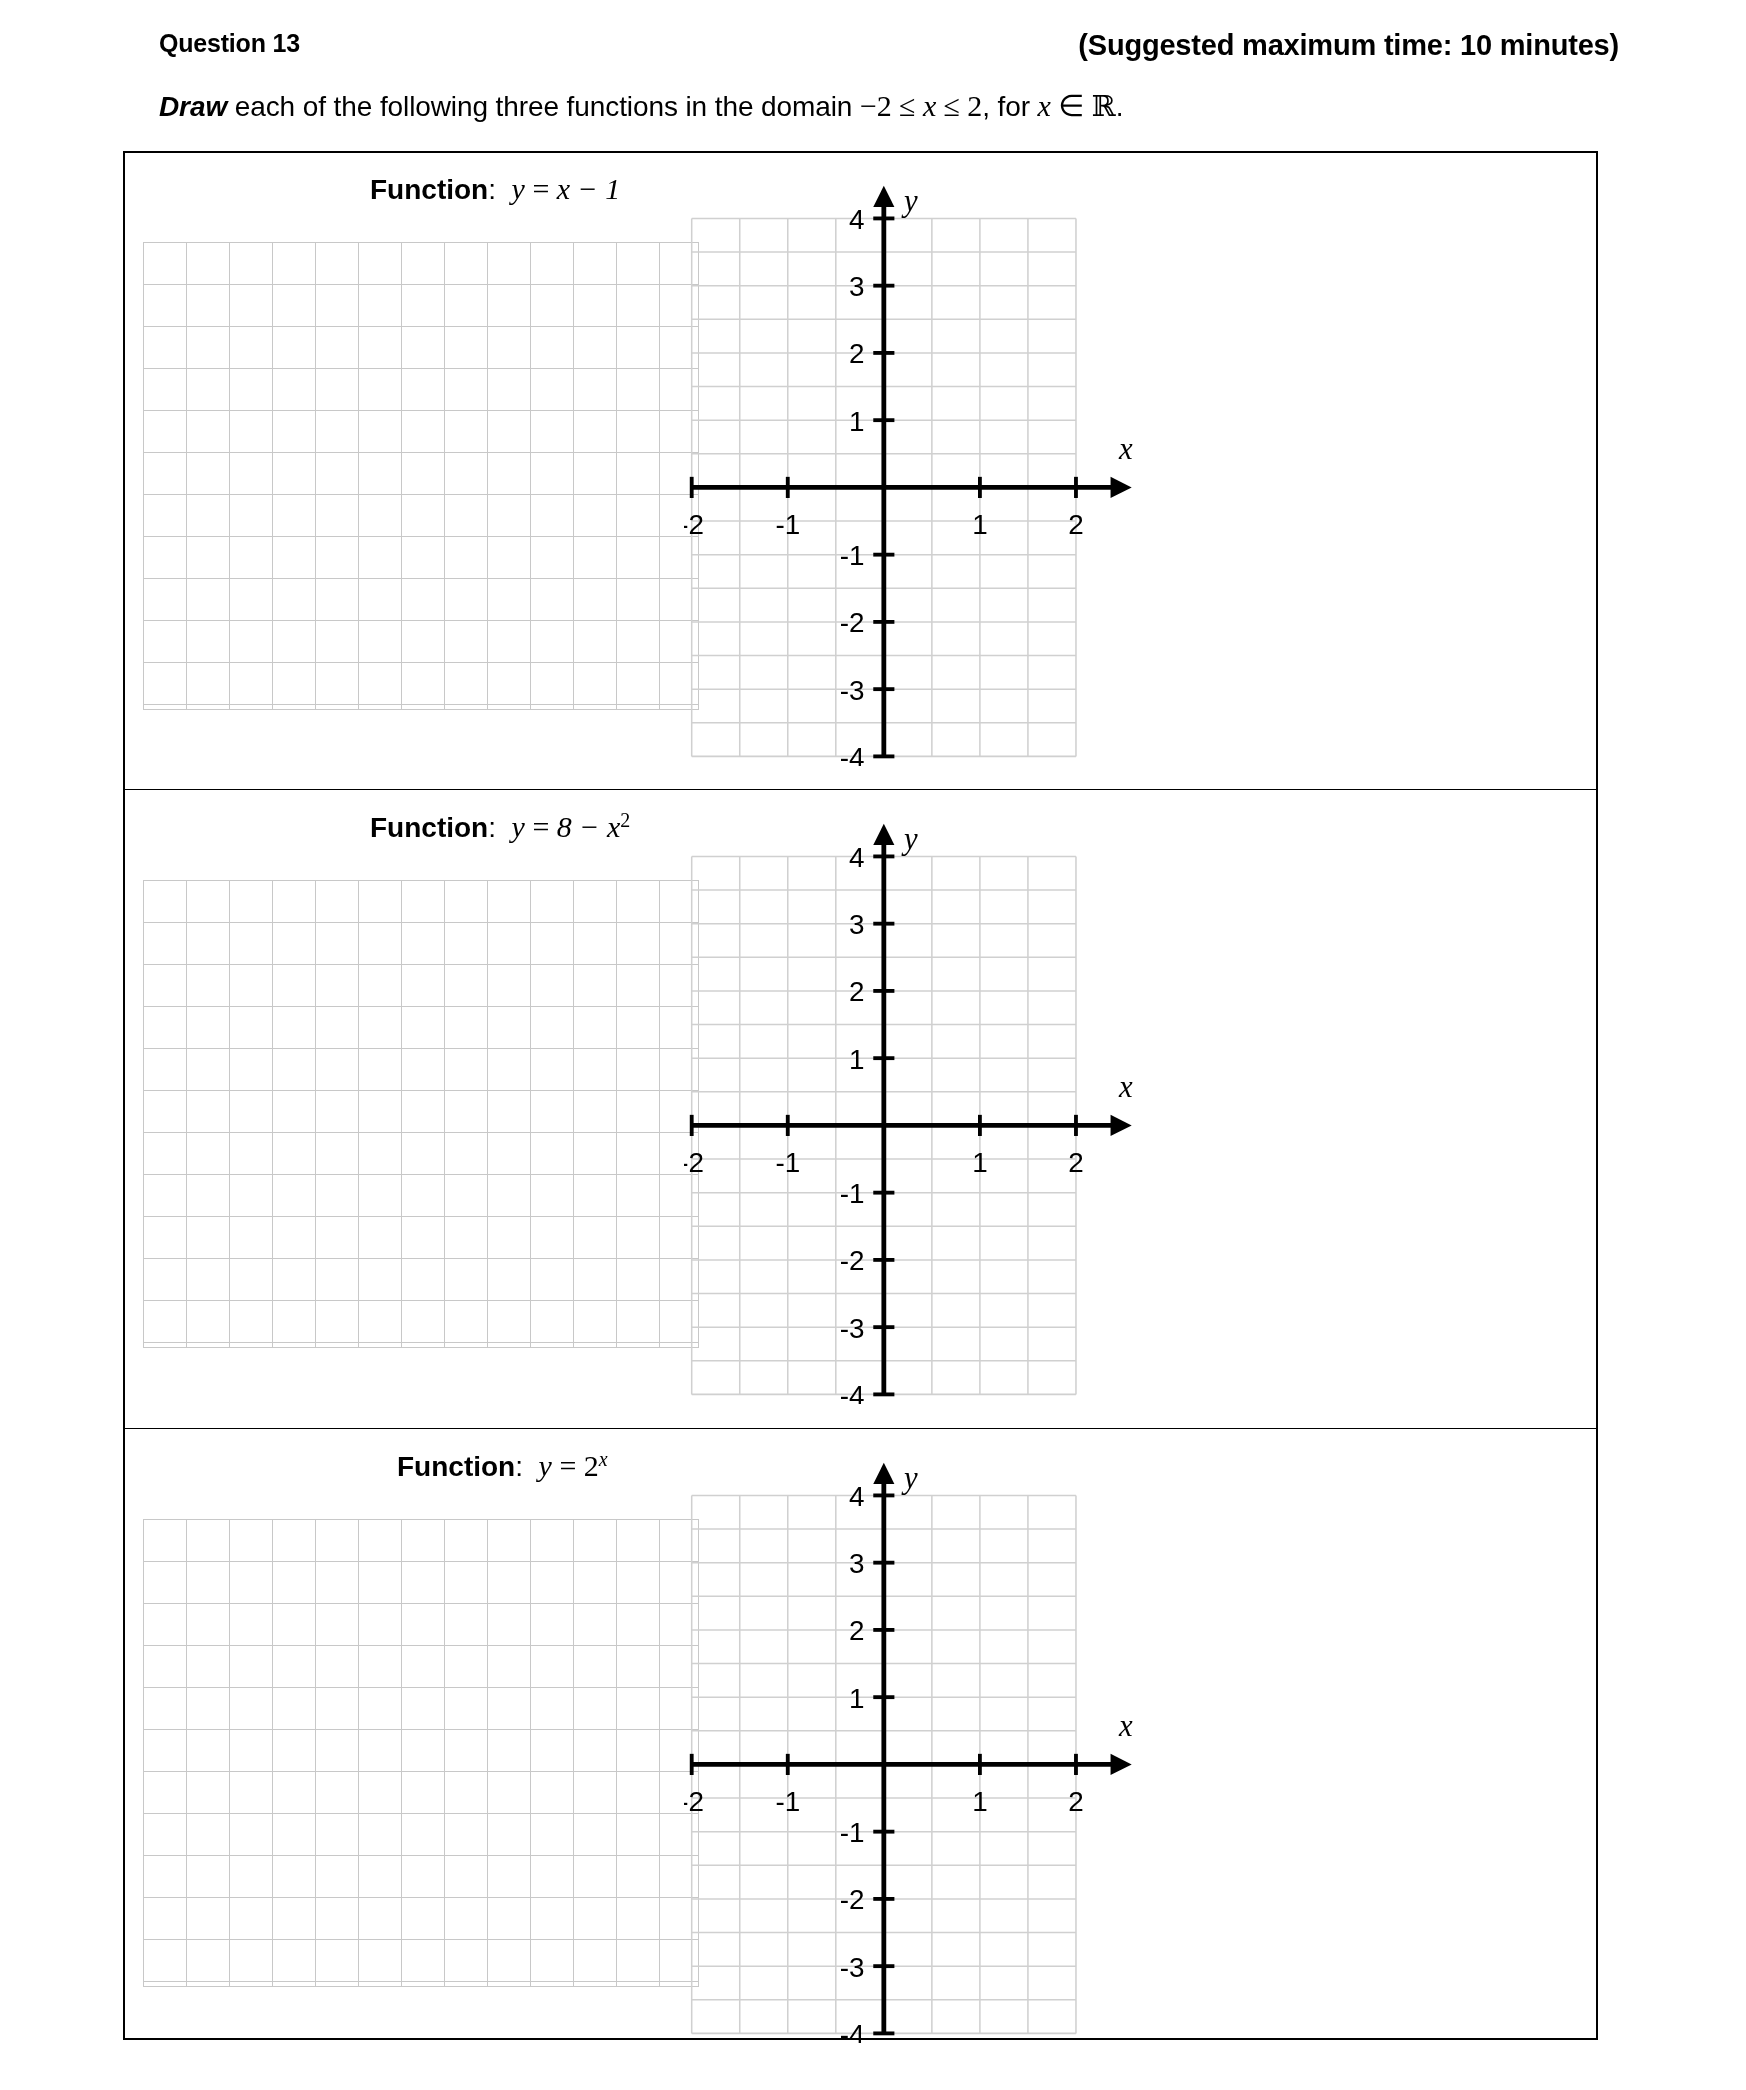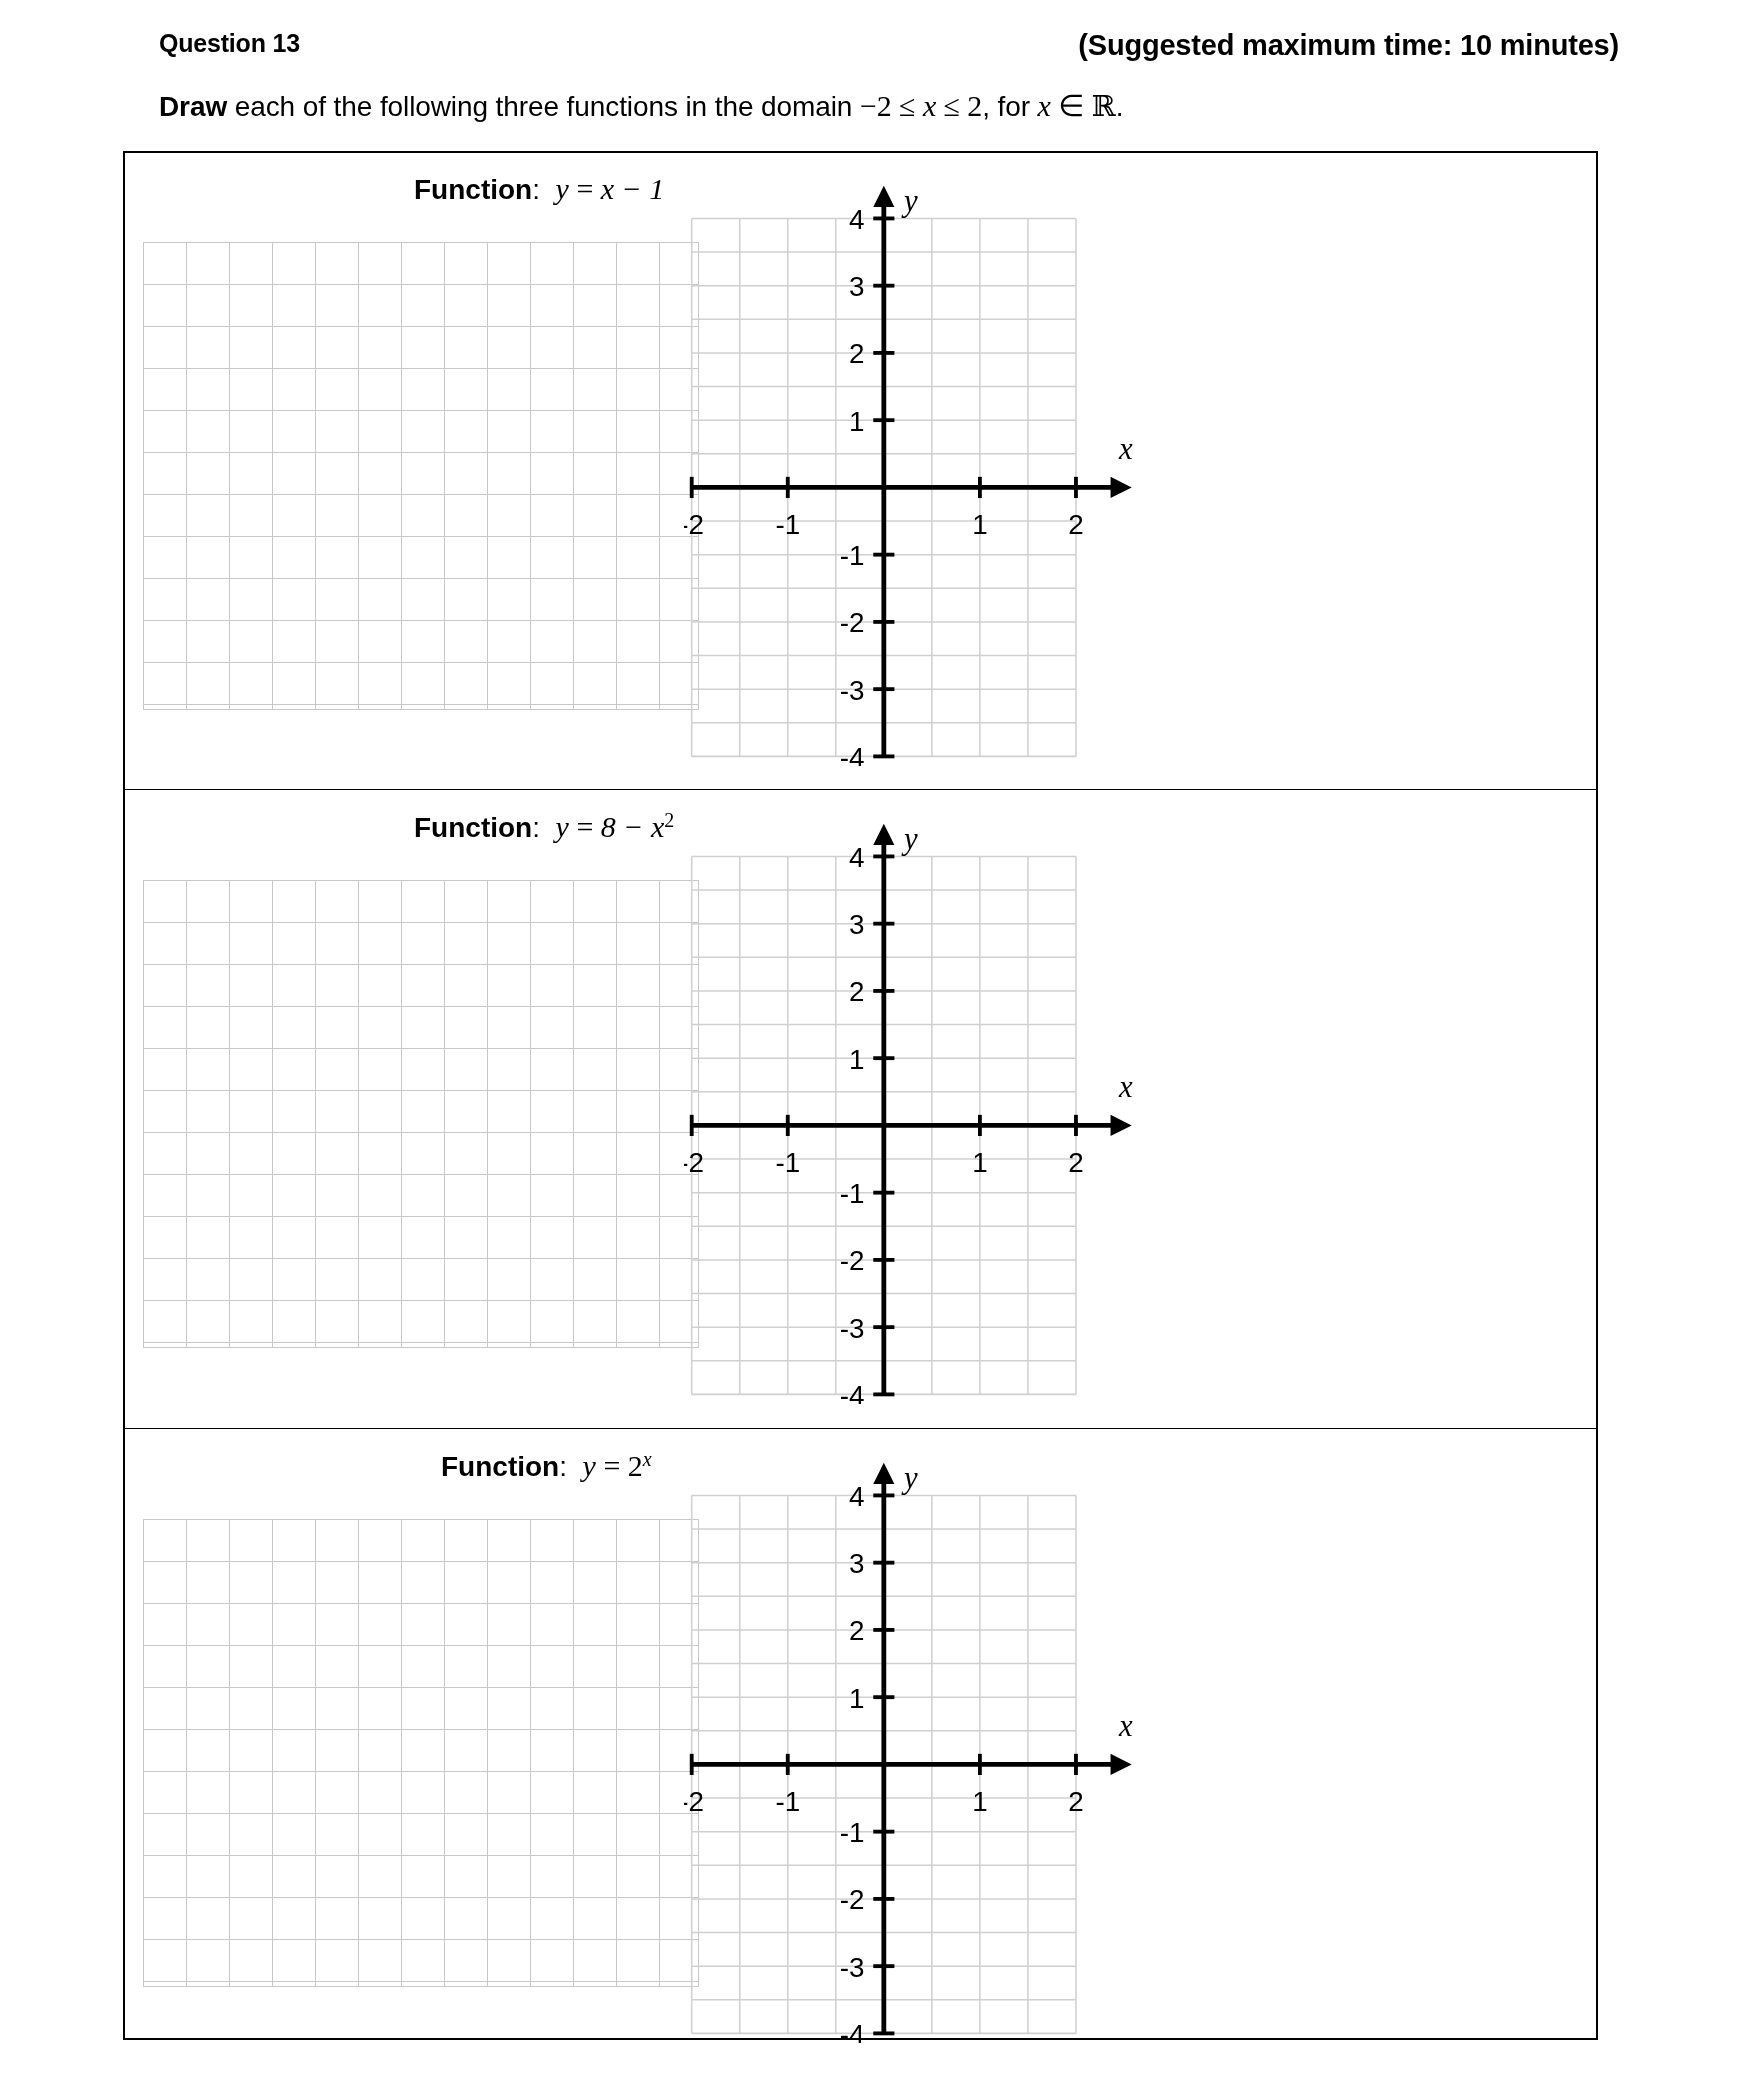--- a/index.html
+++ b/index.html
@@ -49,21 +49,21 @@
   }
 
   .instruction {
     position: absolute;
     left: 159px;
     top: 88px;
     font-size: 28px;
     white-space: nowrap;
     letter-spacing: -0.1px;
   }
-  .instruction .bold { font-weight: bold; }
+  .instruction .bold { font-weight: bold; font-style: italic; }
   .mth {
     font-family: "Liberation Serif", serif;
     font-style: italic;
     font-size: 30px;
   }
   .mth-up {
     font-family: "Liberation Serif", serif;
     font-style: normal;
     font-size: 30px;
   }
@@ -103,21 +103,20 @@
   }
   .panel.p1 { top: 0px; }
   .panel.p2 { top: 638px; }
   .panel.p3 { top: 1277px; text-align: right; }
 
   .fn-label {
     position: absolute;
     top: 19px;
     font-size: 28px;
     white-space: nowrap;
-    margin-left: 44px;
   }
   .fn-label .bold { font-weight: bold; }
   .p1 .fn-label { left: 245px; }
   .p2 .fn-label { left: 245px; }
   .p3 .fn-label { left: 272px; }
 
   .sup {
     font-family: "Liberation Serif", serif;
     font-style: italic;
     font-size: 20px;

